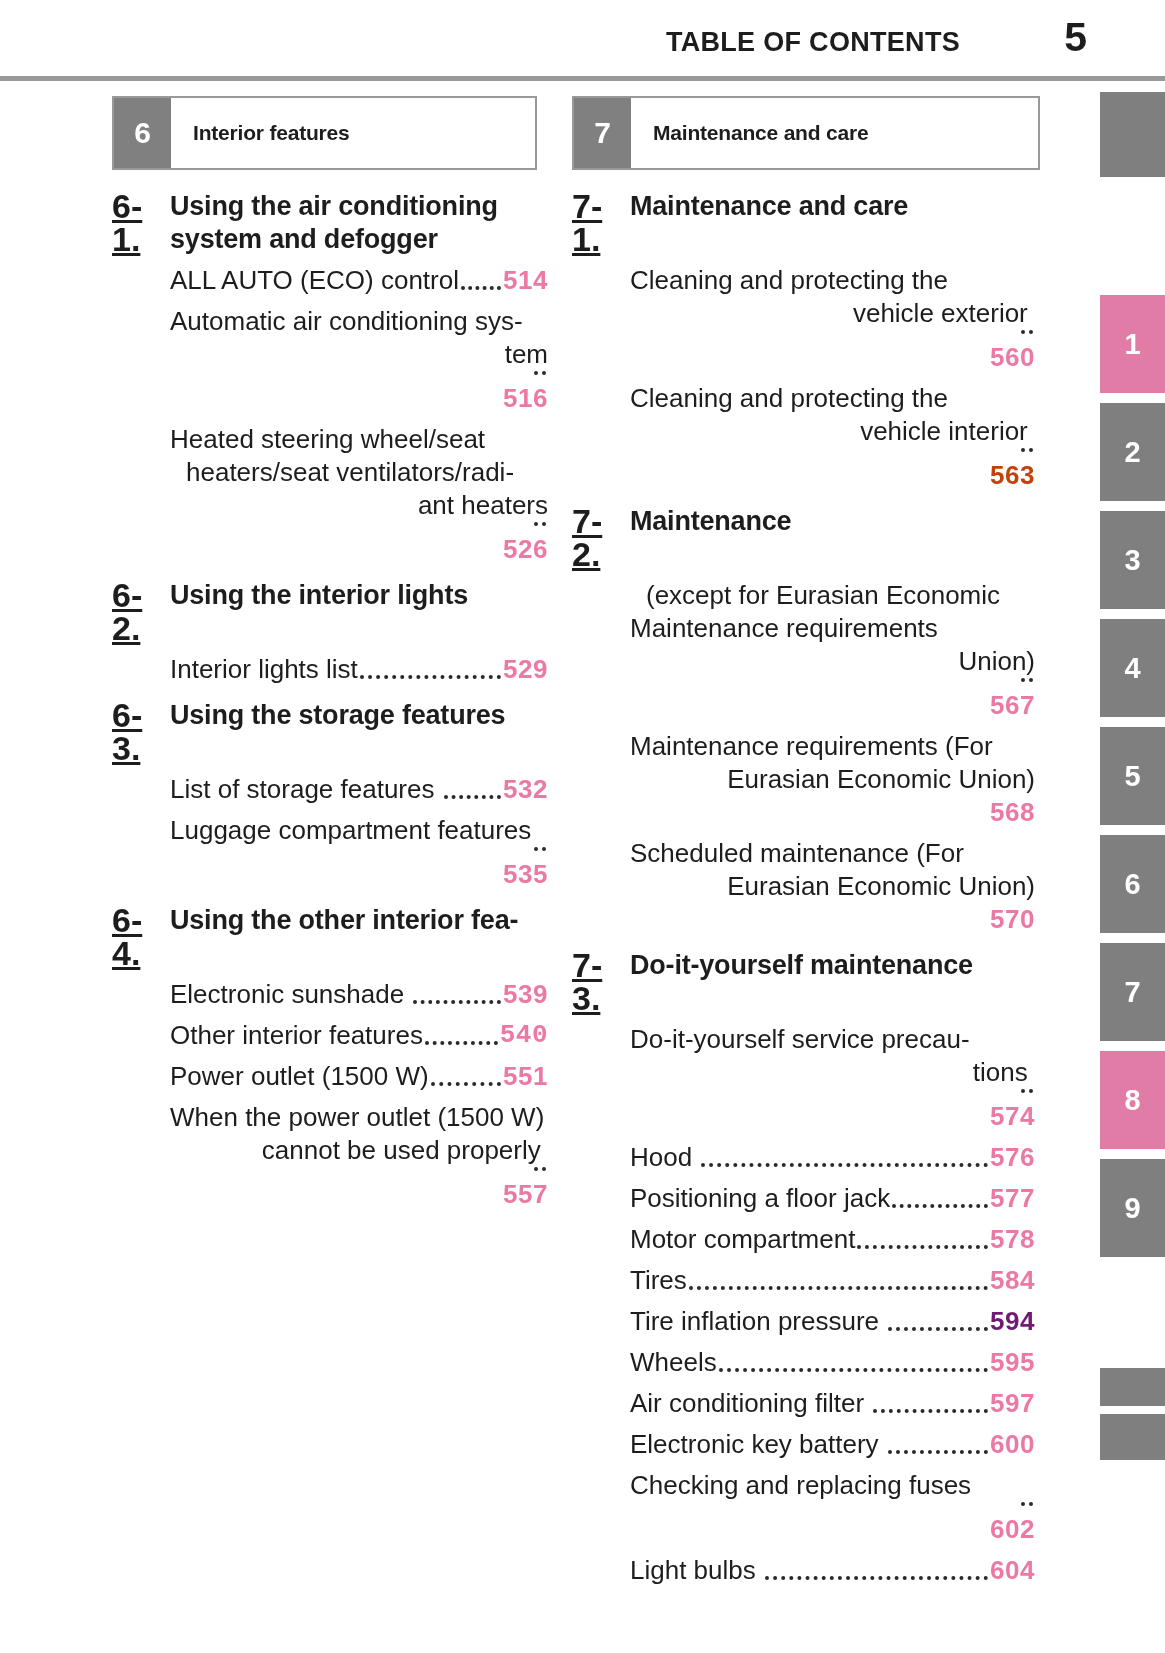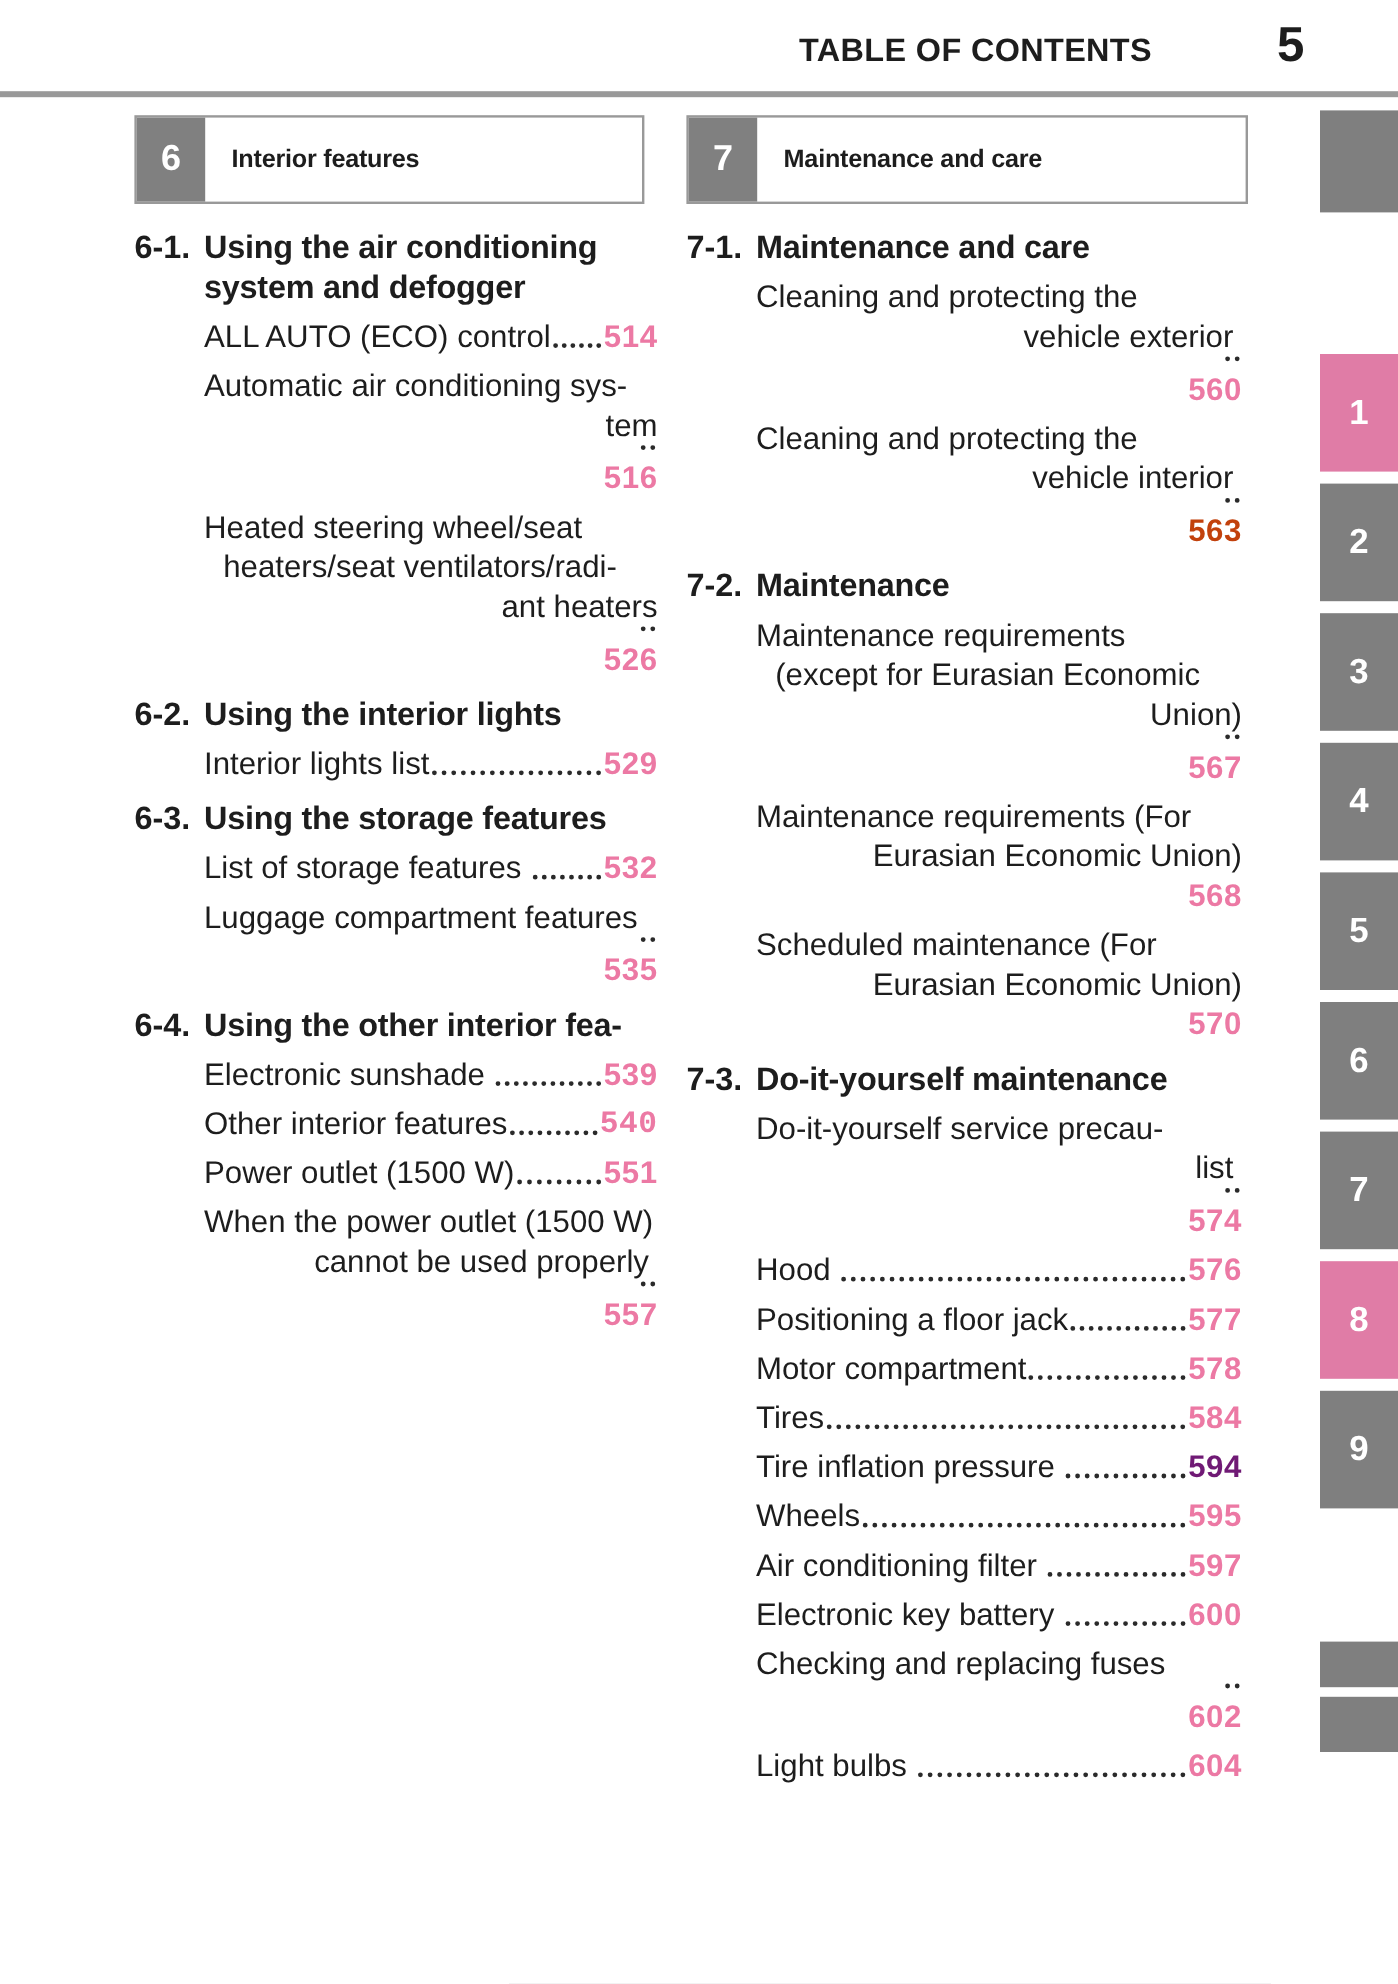--- a/index.html
+++ b/index.html
@@ -29,21 +29,21 @@
   .col-1 .secbox{width:468px;}
   .secnum{
     flex:none;width:57px;background:#808080;color:#ffffff;
     font-size:30px;font-weight:bold;display:flex;align-items:center;justify-content:center;
   }
   .sectitle{font-size:21px;font-weight:bold;display:flex;align-items:center;padding-left:22px;letter-spacing:-.2px;white-space:nowrap;}
 
   .toc{margin-top:20px;font-size:26px;line-height:33px;}
   .sub{display:flex;margin:13px 0 8px 0;}
   .sub:first-child{margin-top:0;}
-  .subnum{flex:none;width:58px;font-weight:bold;font-size:27px;}
+  .subnum{flex:none;width:58px;font-weight:bold;font-size:34px;text-decoration:underline;}
   .subtitle{font-weight:bold;font-size:27px;letter-spacing:-.2px;}
 
   .entry{margin:0 0 8px 58px;}
   .eline.cont{padding-left:16px;flex-direction:column;}
   .lastline{display:flex;align-items:flex-end;}
   .lastline .etext{flex:none;white-space:pre;}
   .leader{
     flex:1 1 auto;min-width:12px;height:0;
     border-bottom:4px dotted #2a2a2a;margin:0 2px 7px 2px;align-self:flex-end;
   }
@@ -202,22 +202,22 @@
               <span class="pgnum" style="color: #c2410c;">563</span>
             </div>
           </div>
           <div class="sub">
             <div class="subnum">7-2.</div>
             <div class="subtitle">
               <div>Maintenance</div>
             </div>
           </div>
           <div class="entry">
+            <div class="eline cont"><span class="etext">(except for Eurasian Economic</span></div>
             <div class="eline"><span class="etext">Maintenance requirements</span></div>
-            <div class="eline cont"><span class="etext">(except for Eurasian Economic</span></div>
             <div class="eline cont lastline">
               <span class="etext">Union)</span>
               <span class="leader"></span>
               <span class="pgnum" style="color: rgb(236, 121, 164);">567</span>
             </div>
           </div>
           <div class="entry">
             <div class="eline"><span class="etext">Maintenance requirements (For</span></div>
             <div class="eline cont lastline noleader">
               <span class="etext">Eurasian Economic Union)</span>
@@ -233,21 +233,21 @@
           </div>
           <div class="sub">
             <div class="subnum">7-3.</div>
             <div class="subtitle">
               <div>Do-it-yourself maintenance</div>
             </div>
           </div>
           <div class="entry">
             <div class="eline"><span class="etext">Do-it-yourself service precau-</span></div>
             <div class="eline cont lastline">
-              <span class="etext">list </span>
+              <span class="etext">tions </span>
               <span class="leader"></span>
               <span class="pgnum" style="color: rgb(236, 121, 164);">574</span>
             </div>
           </div>
           <div class="entry">
             <div class="eline lastline">
               <span class="etext">Hood </span>
               <span class="leader"></span>
               <span class="pgnum" style="color: rgb(236, 121, 164);">576</span>
             </div>

